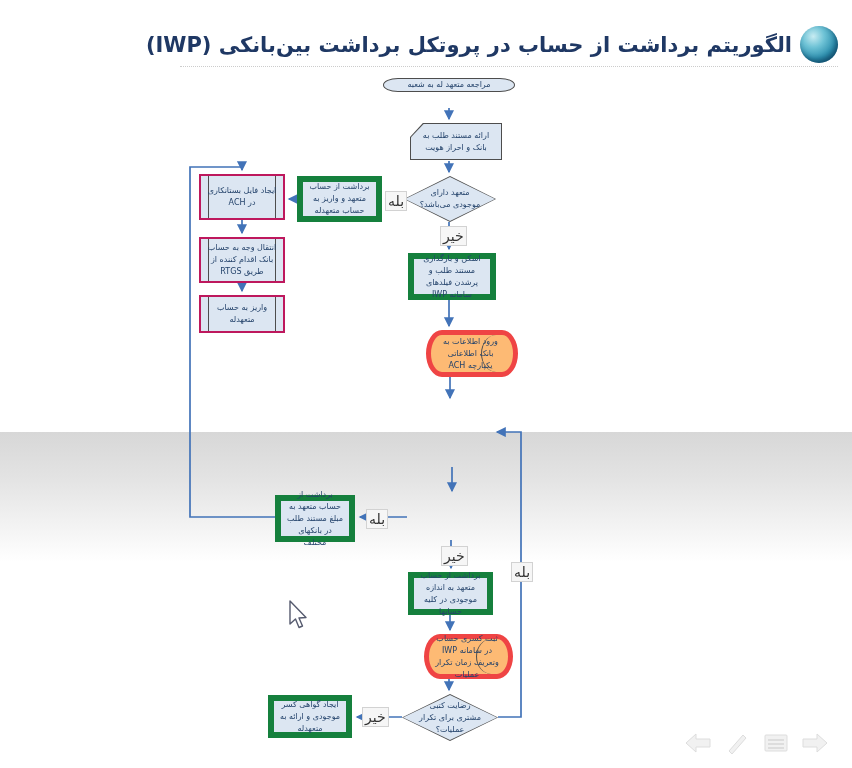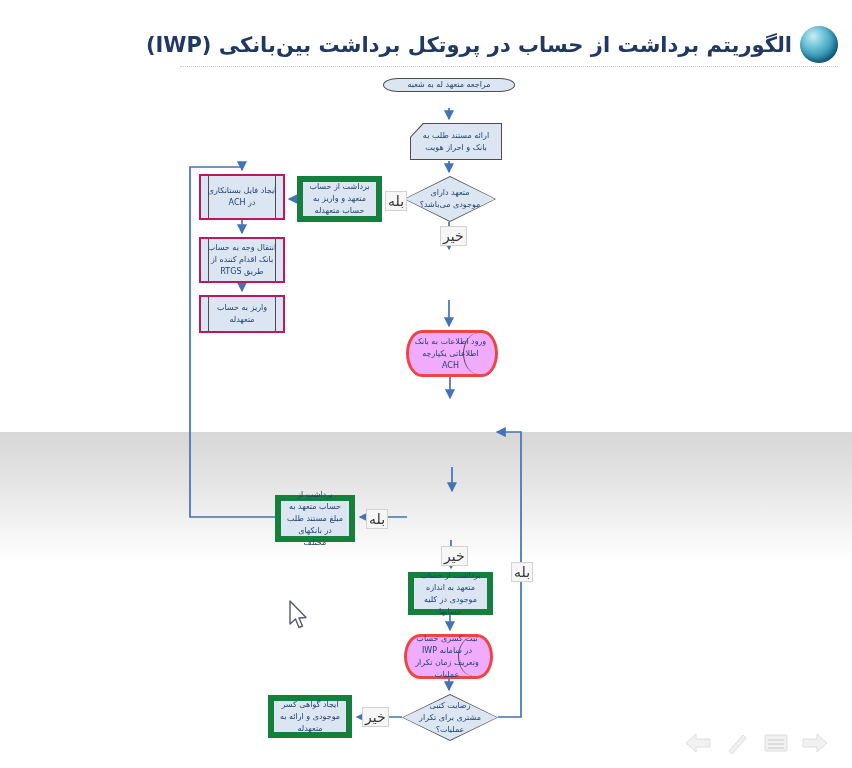--- a/index.html
+++ b/index.html
@@ -27,21 +27,21 @@
   .rect{background:#dce6f2;border:6px solid #15803d;}
   .pill{background:#dce6f2;border:1px solid #4d4d4d;border-radius:15px/50%;}
   .proc{background:#dce6f2;border:2px solid #be185d;}
   .proc::before,.proc::after{content:"";position:absolute;top:0;bottom:0;width:0;border-left:1px solid #4d4d4d;z-index:2;}
   .proc::before{left:7px;}
   .proc::after{right:7px;}
   .shape-border{position:absolute;inset:0;background:#4d4d4d;z-index:1;}
   .shape-fill{position:absolute;inset:1px;background:#dce6f2;z-index:2;}
   .dia{clip-path:polygon(50% 0,100% 50%,50% 100%,0 50%);}
   .crd{clip-path:polygon(0 38%,14% 0,100% 0,100% 100%,0 100%);}
-  .cyl{background:#f0abfc;border:3px solid #ef4444;border-radius:16px/50%;}
+  .cyl{background:#fdba74;border:5px solid #ef4444;border-radius:16px/50%;margin-left:20px;}
   .cyl-seam{position:absolute;right:2px;top:0;height:100%;width:30px;border-radius:50%;border-left:1px solid #4d4d4d;box-sizing:border-box;z-index:2;}
 
   
   .branch-label{position:absolute;z-index:4;direction:rtl;font-size:14px;color:#333333;
     background:#f6f6f6;border:1px solid #d2d2d2;padding:0 2px;line-height:1.3;}
 
   
   .nav-controls{position:absolute;left:684px;top:730px;width:160px;height:30px;display:flex;align-items:center;gap:11px;}
   .nav-btn{width:28px;height:26px;display:flex;align-items:center;justify-content:center;cursor:pointer;}
 
@@ -113,20 +113,23 @@
   </div>
 
   <div class="node proc" style="left:199px;top:237px;width:86px;height:46px">
     <div class="node-text">انتقال وجه به حساب بانک اقدام کننده از طریق RTGS</div>
   </div>
 
   <div class="node proc" style="left:199px;top:295px;width:86px;height:38px">
     <div class="node-text">واریز به حساب متعهدله</div>
   </div>
 
+  <div class="node rect" style="left:408px;top:253px;width:88px;height:47px">
+    <div class="node-text">اسکن و بارگذاری مستند طلب و پرشدن فیلدهای سامانه IWP</div>
+  </div>
 
   <div class="node cyl" style="left:406px;top:330px;width:92px;height:47px">
     <div class="cyl-seam"></div>
     <div class="node-text" style="padding-right:8px">ورود اطلاعات به بانک اطلاعاتی یکپارچه ACH</div>
   </div>
 
 
 
   <div class="node rect" style="left:275px;top:495px;width:80px;height:47px">
     <div class="node-text">برداشت از حساب متعهد به مبلغ مستند طلب در بانکهای مختلف</div>

